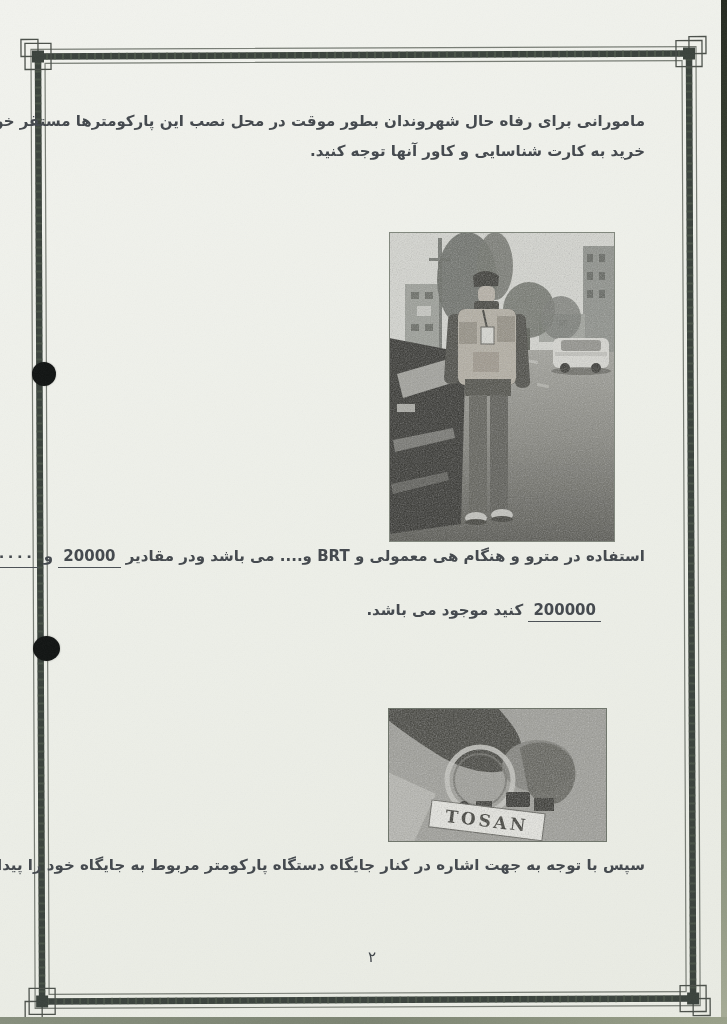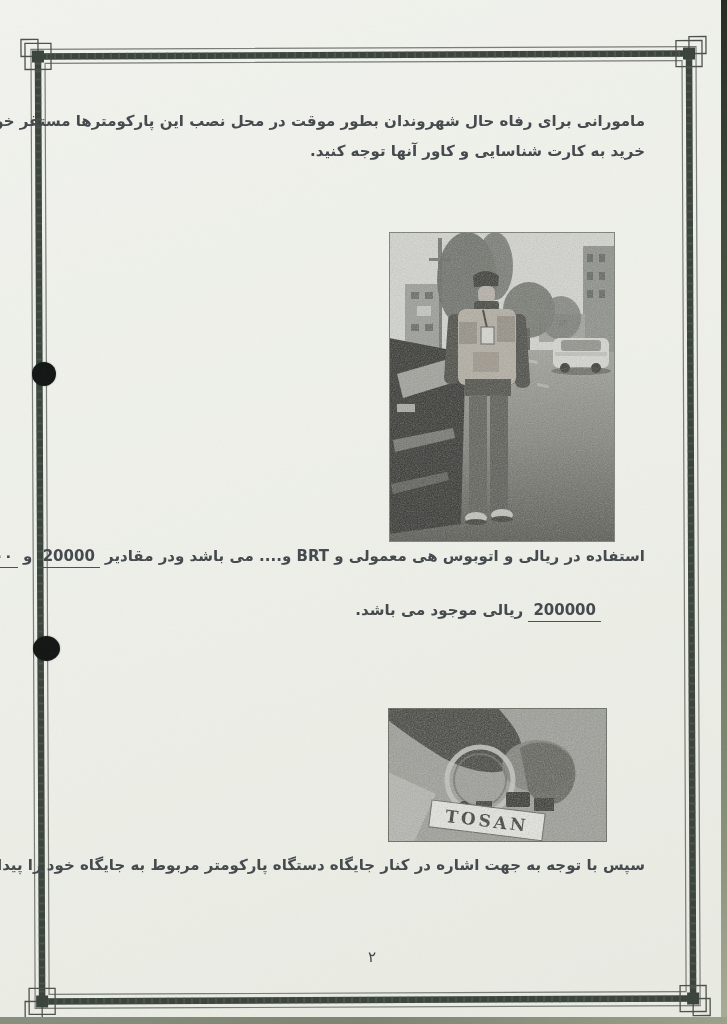--- a/index.html
+++ b/index.html
@@ -150,22 +150,22 @@
       <ellipse cx="113" cy="283" rx="11" ry="6" fill="#c3c3bd"></ellipse>
       <ellipse cx="87" cy="290" rx="11" ry="3" fill="#3a3a34"></ellipse>
       <ellipse cx="113" cy="287" rx="11" ry="3" fill="#3a3a34"></ellipse>
     </g>
     <rect x="0" y="0" width="226" height="310" filter="url(#grain1)" opacity="0.42"></rect>
     <rect x="0" y="0" width="226" height="310" fill="none" stroke="#80867c" stroke-width="2"></rect>
   </svg>
 </div>
 
 <div class="para para2">
-  <div class="tline"><span>استفاده در ریالی و اتوبوس هی معمولی و BRT و.... می باشد ودر مقادیر </span><span class="amount">20000</span><span> و </span><span class="amount">۵۰۰۰۰</span><span> و</span></div>
-  <div class="tline indent"><span class="amount">200000</span><span> ریالی موجود می باشد.</span></div>
+  <div class="tline"><span>استفاده در مترو و هنگام هی معمولی و BRT و.... می باشد ودر مقادیر </span><span class="amount">20000</span><span> و </span><span class="amount">۵۰۰۰۰</span><span> و</span></div>
+  <div class="tline indent"><span class="amount">200000</span><span> کنید موجود می باشد.</span></div>
 </div>
 
 <div class="photo photo2">
   <svg width="219" height="134" viewBox="0 0 219 134">
     <defs>
       <filter id="grain2" x="0" y="0" width="100%" height="100%">
         <feTurbulence type="fractalNoise" baseFrequency="0.75" numOctaves="2" stitchTiles="stitch"></feTurbulence>
         <feColorMatrix type="saturate" values="0"></feColorMatrix>
       </filter>
     </defs>

